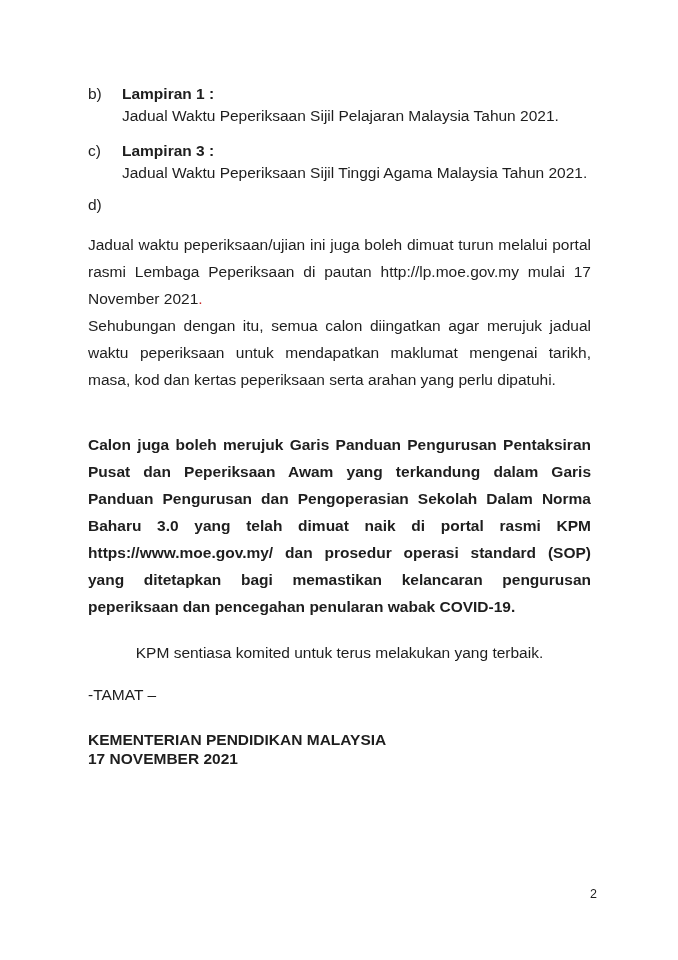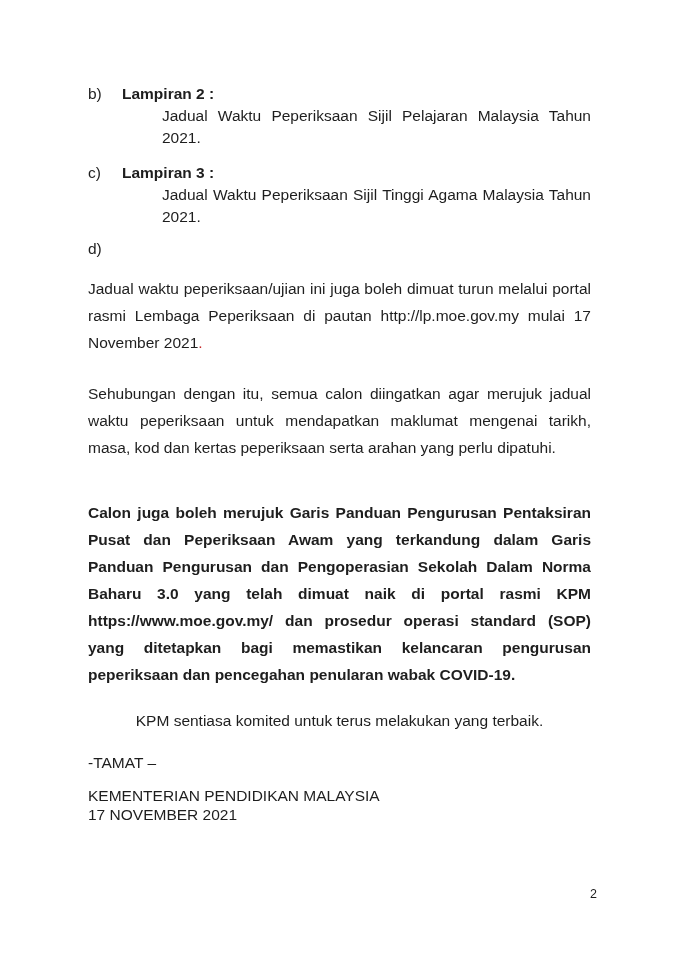--- a/index.html
+++ b/index.html
@@ -26,63 +26,63 @@
   .list-item {
     display: flex;
     line-height: 22px;
   }
   .list-item .marker {
     flex: 0 0 34px;
     width: 34px;
   }
   .item-body { flex: 1; }
   .item-title { font-weight: bold; }
-  .item-desc { text-align: justify; margin-left: 40px; }
+  .item-desc { text-align: justify; }
   #item-b { margin-top: 83px; }
   #item-c { margin-top: 13px; }
   #item-d { margin-top: 10px; }
   .para {
     line-height: 27px;
     text-align: justify;
   }
   .para-download   { margin-top: 15px; }
-  .para-reminder   { margin-top: 24px; }
+  .para-reminder   { }
   .para-guidelines { margin-top: 38px; font-weight: bold; }
   .para-commitment { margin-top: 19px; text-align: center; }
   .bold { font-weight: normal; }
   .red  { color: #c62828; }
   .tamat-line {
     margin-top: 15px;
     line-height: 27px;
     text-align: left;
     padding-right: 38px;
   }
   .signature {
-    margin-top: 10px;
-    font-weight: normal;
+    margin-top: 22px;
+    font-weight: bold;
     line-height: 19px;
   }
   .page-number {
     position: absolute;
     top: 886px;
     right: 81px;
     font-size: 12.5px;
     line-height: 16px;
   }
 </style>
 </head>
 <body>
 
 <div class="page">
   <div class="content">
 
     <div class="list-item" id="item-b">
       <div class="marker">b)</div>
       <div class="item-body">
-        <div class="item-title">Lampiran 2 :</div>
+        <div class="item-title">Lampiran 1 :</div>
         <div class="item-desc">Jadual Waktu Peperiksaan Sijil Pelajaran Malaysia Tahun 2021.</div>
       </div>
     </div>
 
     <div class="list-item" id="item-c">
       <div class="marker">c)</div>
       <div class="item-body">
         <div class="item-title">Lampiran 3 :</div>
         <div class="item-desc">Jadual Waktu Peperiksaan Sijil Tinggi Agama Malaysia Tahun 2021.</div>
       </div>

